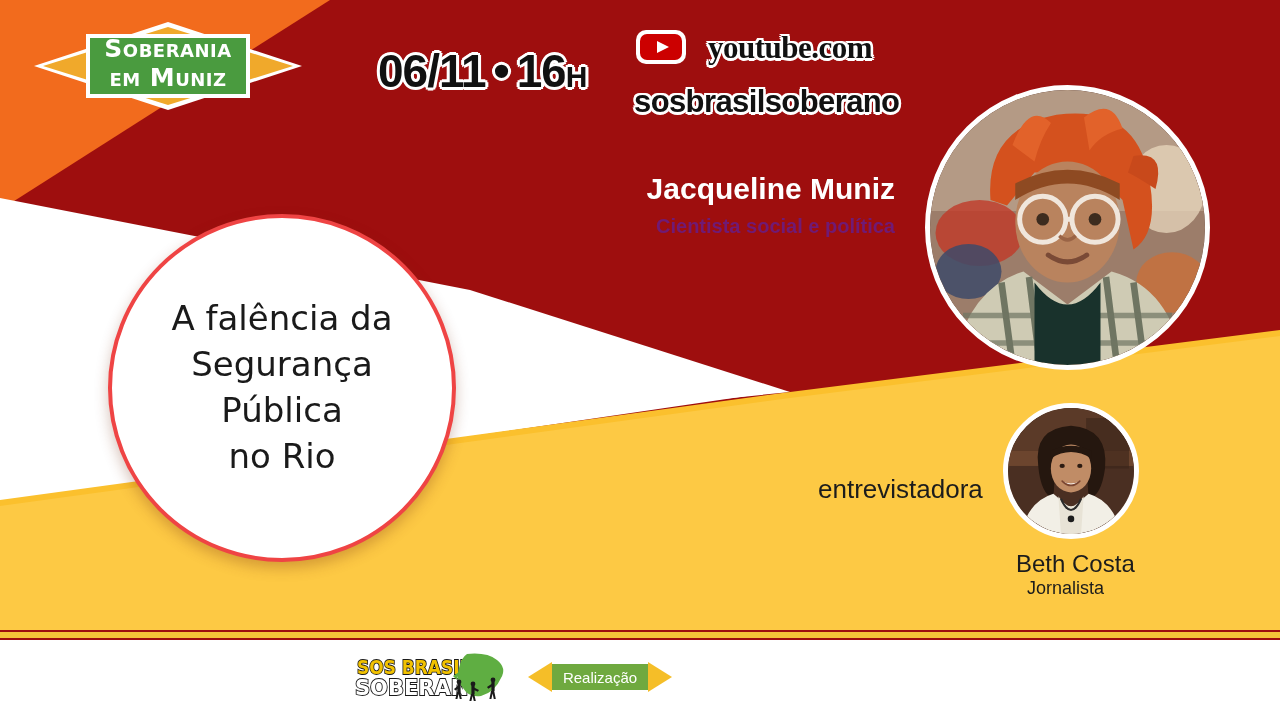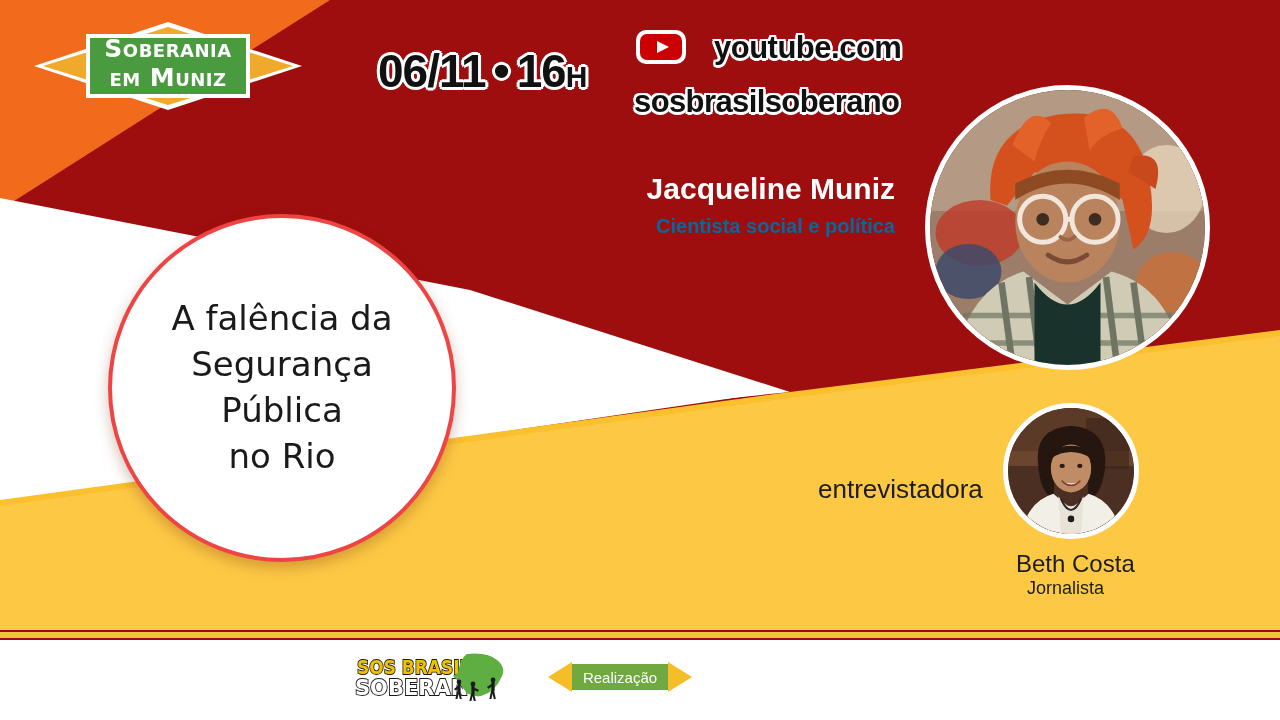--- a/index.html
+++ b/index.html
@@ -47,21 +47,21 @@
     font-size:46px;font-weight:bold;color:#111111;letter-spacing:-1px;
     -webkit-text-stroke:0px;
     text-shadow:
       -2px -2px 0 #fff, 2px -2px 0 #fff,-2px 2px 0 #fff, 2px 2px 0 #fff,
       -3px 0 0 #fff, 3px 0 0 #fff, 0 -3px 0 #fff, 0 3px 0 #fff;
     white-space:nowrap;
   }
   .datetime .hh{font-size:30px;}
 
   .yt-block{position:absolute;left:634px;top:28px;width:300px;}
-  .yt-row1{display:flex;align-items:center;gap:26px;}
+  .yt-row1{display:flex;align-items:center;gap:20px;font-family:Liberation Serif, serif;}
   .yt-mark{width:54px;height:38px;flex:0 0 auto;}
   .yt-text{
     font-size:31px;font-weight:bold;color:#111;line-height:1;letter-spacing:-.5px;
     text-shadow:
       -2px -2px 0 #fff, 2px -2px 0 #fff,-2px 2px 0 #fff, 2px 2px 0 #fff,
       -2.5px 0 0 #fff, 2.5px 0 0 #fff, 0 -2.5px 0 #fff, 0 2.5px 0 #fff;
     white-space:nowrap;
   }
   .yt-handle{
     margin-top:20px;font-size:31px;font-weight:bold;color:#111;line-height:1;
@@ -71,21 +71,21 @@
       -2.5px 0 0 #fff, 2.5px 0 0 #fff, 0 -2.5px 0 #fff, 0 2.5px 0 #fff;
     white-space:nowrap;
   }
 
   
   .guest-name{
     position:absolute;right:385px;top:172px;color:#ffffff;
     font-size:30px;font-weight:bold;white-space:nowrap;text-align:right;
   }
   .guest-role{
-    position:absolute;right:385px;top:215px;color:#0369a1;
+    position:absolute;right:385px;top:215px;color:#701a75;
     font-size:20px;font-weight:bold;white-space:nowrap;text-align:right;
   }
 
   
   .avatar{position:absolute;border-radius:50%;overflow:hidden;
     border:5px solid #ffffff;background:#6b4a3a;}
   .avatar svg{display:block;width:100%;height:100%;}
   .avatar-guest{left:925px;top:85px;width:285px;height:285px;}
   .avatar-host{left:1003px;top:403px;width:136px;height:136px;}
 
@@ -112,21 +112,21 @@
     font-size:24px;font-weight:normal;white-space:nowrap;
   }
   .host-role{
     position:absolute;left:1027px;top:578px;color:#1c1c1c;
     font-size:18px;font-weight:normal;white-space:nowrap;
   }
 
   
   .sos-logo{position:absolute;left:355px;top:650px;width:190px;height:52px;}
   .sos-logo svg{display:block;width:100%;height:100%;}
-  .realiz{position:absolute;left:548px;top:658px;width:144px;height:38px;}
+  .realiz{position:absolute;left:528px;top:658px;width:144px;height:38px;}
   .realiz svg{display:block;width:100%;height:100%;}
   .realiz-txt{position:absolute;inset:0;display:flex;align-items:center;
     justify-content:center;color:#ffffff;font-size:15px;pointer-events:none;}
   .sind-logo{position:absolute;left:705px;top:650px;width:222px;height:52px;}
   .sind-logo svg{display:block;width:100%;height:100%;}
 </style>
 </head>
 <body>
 
 <div id="poster">

